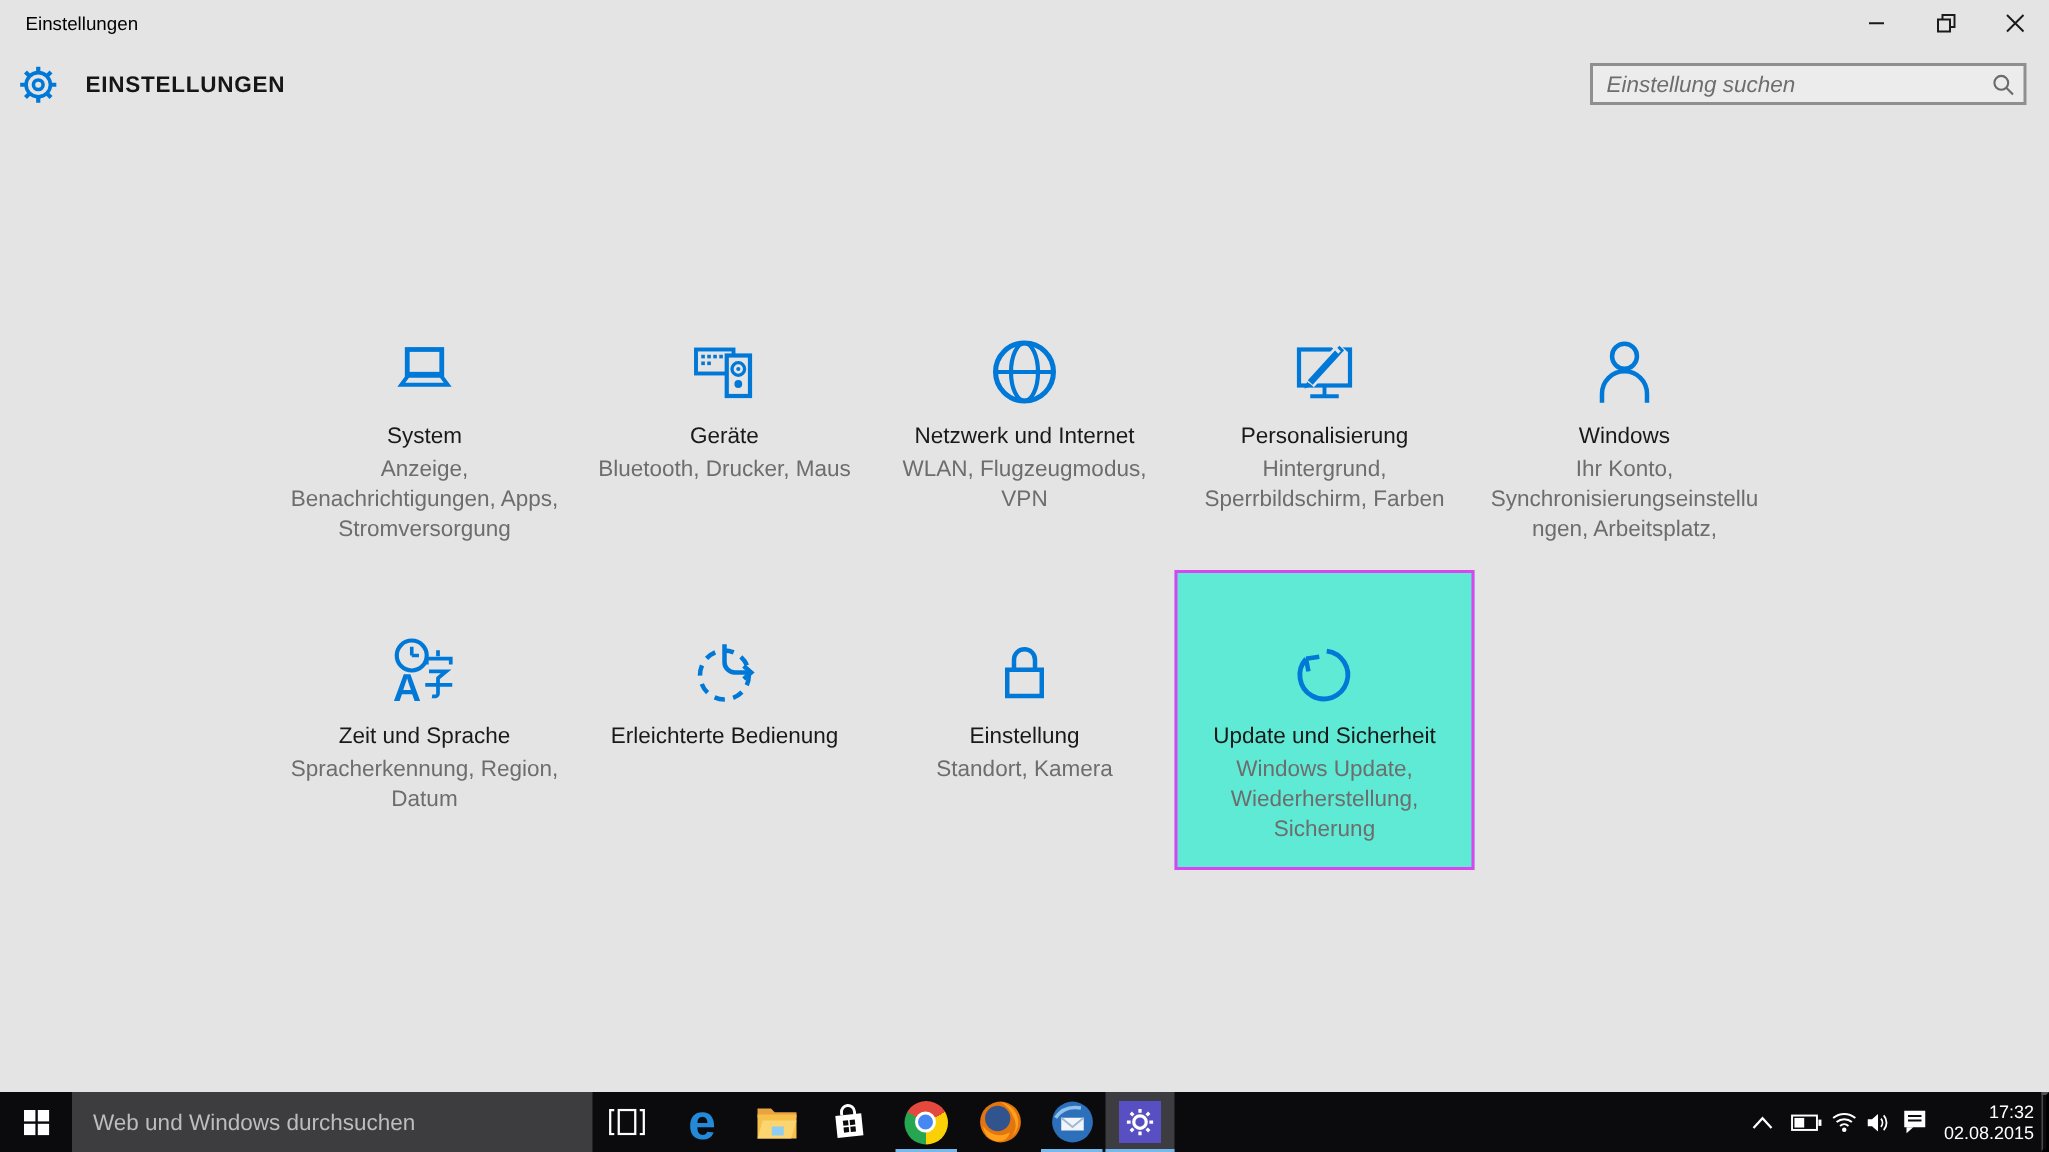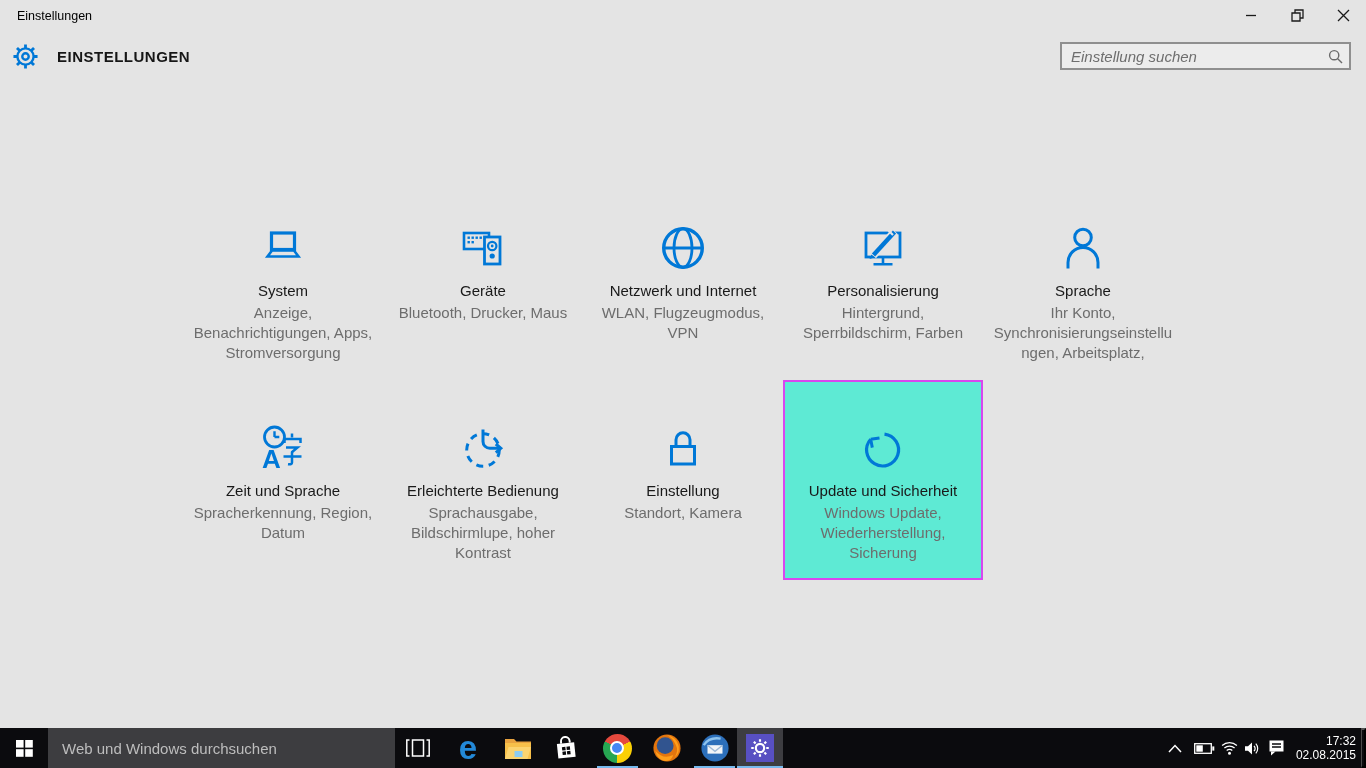--- a/index.html
+++ b/index.html
@@ -163,21 +163,21 @@
     <div class="tsub">Hintergrund, Sperrbildschirm, Farben</div>
   </div>
 
   <div class="tile" style="left:983px;top:180px">
     <svg class="ticon" width="48" height="48" viewBox="0 0 48 48">
       <g fill="none" stroke="#0078d7" stroke-width="3">
         <circle cx="24" cy="13.5" r="8.3"></circle>
         <path d="M9 44.5 V38.5 A15 15 0 0 1 39 38.5 V44.5"></path>
       </g>
     </svg>
-    <div class="ttitle">Sprache</div>
+    <div class="ttitle">Windows</div>
     <div class="tsub">Ihr Konto, Synchronisierungseinstellungen, Arbeitsplatz,</div>
   </div>
 
   <div class="tile" style="left:183px;top:380px">
     <svg class="ticon" width="48" height="48" viewBox="0 0 48 48">
       <circle cx="15.5" cy="13" r="10" fill="none" stroke="#0078d7" stroke-width="2.8"></circle>
       <path d="M15.5 13 V7.2 M15.5 13 H20.3" stroke="#0078d7" stroke-width="2.4" fill="none"></path>
       <text x="3" y="43.5" font-size="26" font-weight="bold" fill="#0078d7" font-family="Liberation Sans, DejaVu Sans, sans-serif">A</text>
       <g fill="none" stroke="#0078d7" stroke-width="2.5">
         <path d="M33 9.5 V13.5"></path>
@@ -191,21 +191,20 @@
     <div class="tsub">Spracherkennung, Region, Datum</div>
   </div>
 
   <div class="tile" style="left:383px;top:380px">
     <svg class="ticon" width="48" height="48" viewBox="0 0 48 48">
       <circle cx="24" cy="26" r="16.3" fill="none" stroke="#0078d7" stroke-width="3" stroke-dasharray="7 5.6"></circle>
       <path d="M24 5.5 V17.5 A6.8 6.8 0 0 0 30.8 24.3 H41" fill="none" stroke="#0078d7" stroke-width="3"></path>
       <path d="M36.8 20 L41.8 24.3 L36.8 28.6" fill="none" stroke="#0078d7" stroke-width="3"></path>
     </svg>
     <div class="ttitle">Erleichterte Bedienung</div>
-    <div class="tsub">Sprachausgabe, Bildschirmlupe, hoher Kontrast</div>
   </div>
 
   <div class="tile" style="left:583px;top:380px">
     <svg class="ticon" width="48" height="48" viewBox="0 0 48 48">
       <g fill="none" stroke="#0078d7" stroke-width="3">
         <path d="M17 22.5 V15.8 A7 7 0 0 1 31 15.8 V22.5"></path>
         <rect x="12.5" y="22.5" width="23" height="17.5"></rect>
       </g>
     </svg>
     <div class="ttitle">Einstellung</div>

